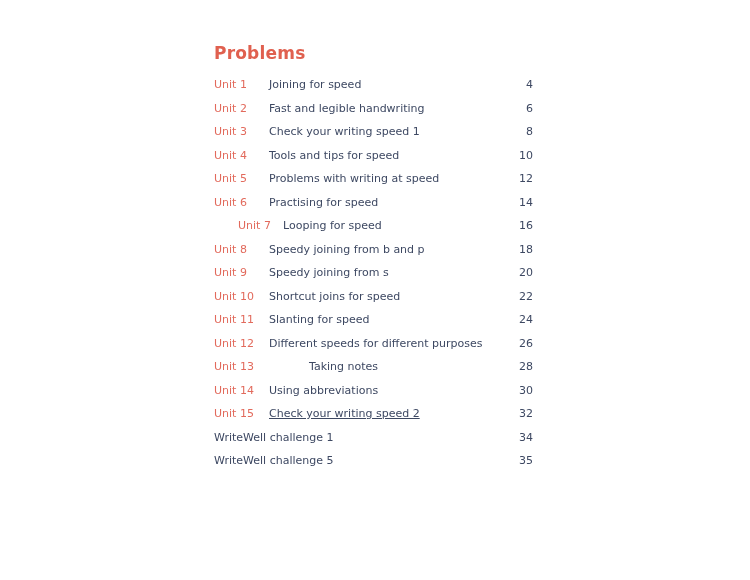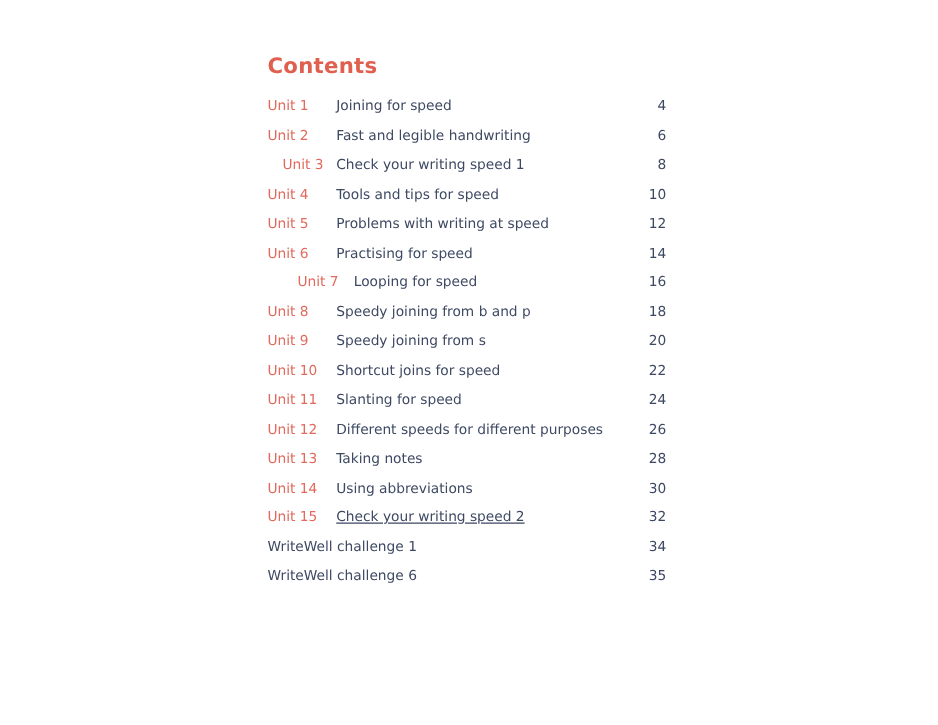--- a/index.html
+++ b/index.html
@@ -17,34 +17,34 @@
   .row { position: relative; height: 23.5px; line-height: 18px; font-size: 11px; }
   .unit { position: absolute; left: 0; top: 0; }
   .label { position: absolute; left: 55px; top: 0; white-space: nowrap; }
   .label.full { left: 0; }
   .page-num { position: absolute; right: 1px; top: 0; text-align: right; }
 </style>
 </head>
 <body>
 
 <div class="page">
-  <h1 class="title" style="color: rgb(224, 96, 79);">Contents</h1>
+  <h1 class="title" style="color: rgb(224, 96, 79);">Problems</h1>
   <ul class="toc" id="toc">
       <li class="row">
         <span class="unit" style="color: rgb(226, 106, 92);">Unit 1</span>
         <span class="label" style="color: rgb(61, 72, 98);">Joining for speed</span>
         <span class="page-num" style="color: rgb(61, 72, 98);">4</span>
       </li>
       <li class="row">
         <span class="unit" style="color: rgb(226, 106, 92);">Unit 2</span>
         <span class="label" style="color: rgb(61, 72, 98);">Fast and legible handwriting</span>
         <span class="page-num" style="color: rgb(61, 72, 98);">6</span>
       </li>
       <li class="row">
-        <span class="unit" style="color: rgb(226, 106, 92); margin-left: 12px;">Unit 3</span>
+        <span class="unit" style="color: rgb(226, 106, 92);">Unit 3</span>
         <span class="label" style="color: rgb(61, 72, 98);">Check your writing speed 1</span>
         <span class="page-num" style="color: rgb(61, 72, 98);">8</span>
       </li>
       <li class="row">
         <span class="unit" style="color: rgb(226, 106, 92);">Unit 4</span>
         <span class="label" style="color: rgb(61, 72, 98);">Tools and tips for speed</span>
         <span class="page-num" style="color: rgb(61, 72, 98);">10</span>
       </li>
       <li class="row">
         <span class="unit" style="color: rgb(226, 106, 92);">Unit 5</span>
@@ -81,35 +81,35 @@
         <span class="label" style="color: rgb(61, 72, 98);">Slanting for speed</span>
         <span class="page-num" style="color: rgb(61, 72, 98);">24</span>
       </li>
       <li class="row">
         <span class="unit" style="color: rgb(226, 106, 92);">Unit 12</span>
         <span class="label" style="color: rgb(61, 72, 98);">Different speeds for different purposes</span>
         <span class="page-num" style="color: rgb(61, 72, 98);">26</span>
       </li>
       <li class="row">
         <span class="unit" style="color: rgb(226, 106, 92);">Unit 13</span>
-        <span class="label" style="color: rgb(61, 72, 98);">Taking notes</span>
+        <span class="label" style="color: rgb(61, 72, 98); margin-left: 40px;">Taking notes</span>
         <span class="page-num" style="color: rgb(61, 72, 98);">28</span>
       </li>
       <li class="row">
         <span class="unit" style="color: rgb(226, 106, 92);">Unit 14</span>
         <span class="label" style="color: rgb(61, 72, 98);">Using abbreviations</span>
         <span class="page-num" style="color: rgb(61, 72, 98);">30</span>
       </li>
       <li class="row">
         <span class="unit" style="color: rgb(226, 106, 92);">Unit 15</span>
         <span class="label" style="color: rgb(61, 72, 98); text-decoration: underline;">Check your writing speed 2</span>
         <span class="page-num" style="color: rgb(61, 72, 98);">32</span>
       </li>
       <li class="row">
         <span class="label full" style="color: rgb(61, 72, 98);">WriteWell challenge 1</span>
         <span class="page-num" style="color: rgb(61, 72, 98);">34</span>
       </li>
       <li class="row">
-        <span class="label full" style="color: rgb(61, 72, 98);">WriteWell challenge 6</span>
+        <span class="label full" style="color: rgb(61, 72, 98);">WriteWell challenge 5</span>
         <span class="page-num" style="color: rgb(61, 72, 98);">35</span>
       </li>
     </ul>
 </div>
 
 </body></html>

